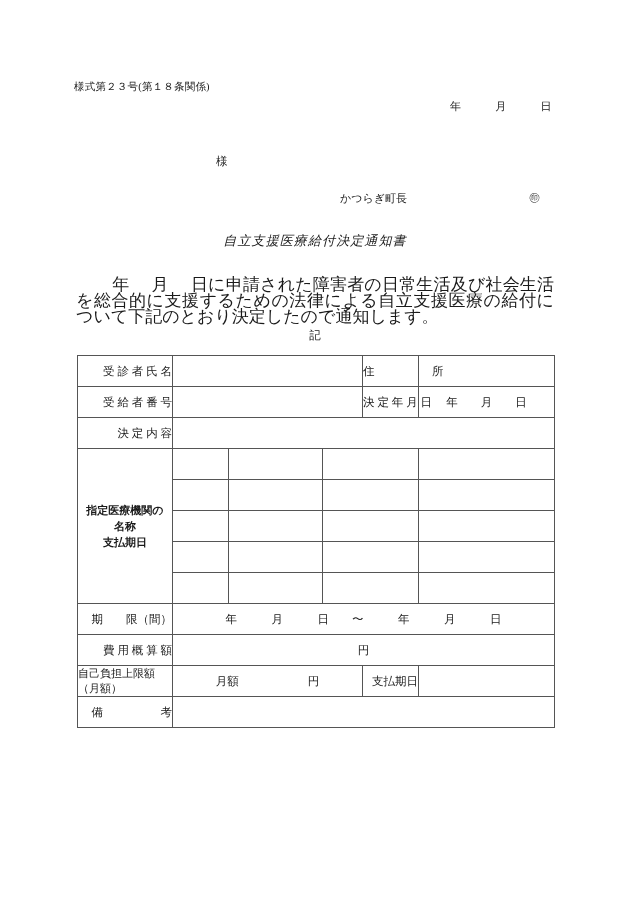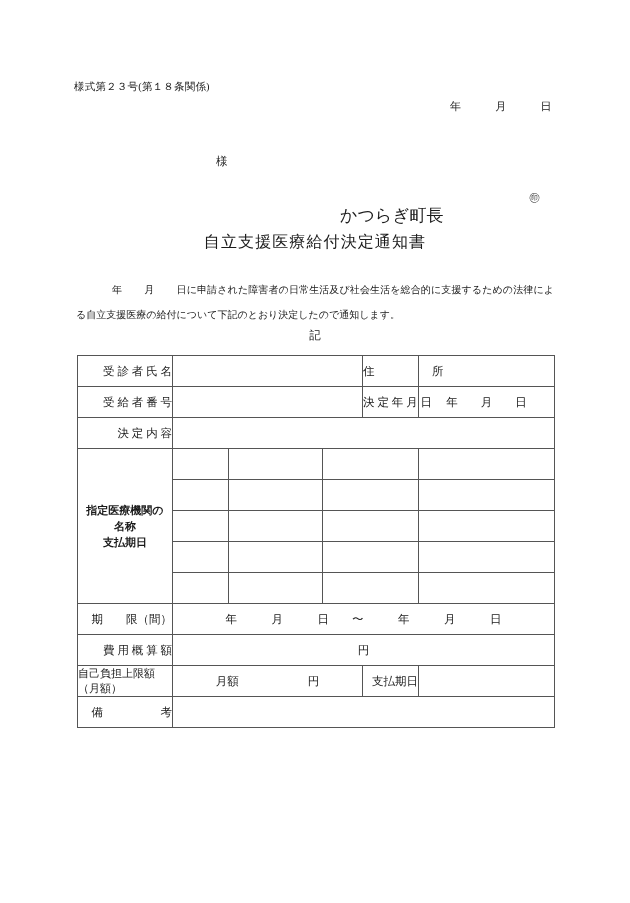--- a/index.html
+++ b/index.html
@@ -41,49 +41,50 @@
   .addressee {
     position: absolute;
     left: 216px;
     top: 154px;
     font-size: 11.5px;
     white-space: pre;
   }
   .issuer {
     position: absolute;
     left: 340px;
-    top: 204px;
-    font-size: 17px;
+    top: 191px;
+    font-size: 11px;
     white-space: pre;
   }
   .seal {
     position: absolute;
     left: 529px;
     top: 192px;
     font-size: 11px;
     line-height: 1;
   }
   .doc-title {
     position: absolute;
     left: 0;
     right: 0;
     top: 232px;
     text-align: center;
-    font-size: 16px;
+    font-size: 13px;
     letter-spacing: 1.1px;
+    font-style: italic;
   }
 
   
   .body-text {
     position: absolute;
     left: 76px;
     top: 277px;
     width: 478px;
-    font-size: 10px;
-    line-height: 25px;
+    font-size: 17px;
+    line-height: 16px;
     text-align: justify;
   }
   .body-text .indent {
     display: inline-block;
     width: 36px;
   }
   .body-text .gap {
     display: inline-block;
     width: 22px;
   }

